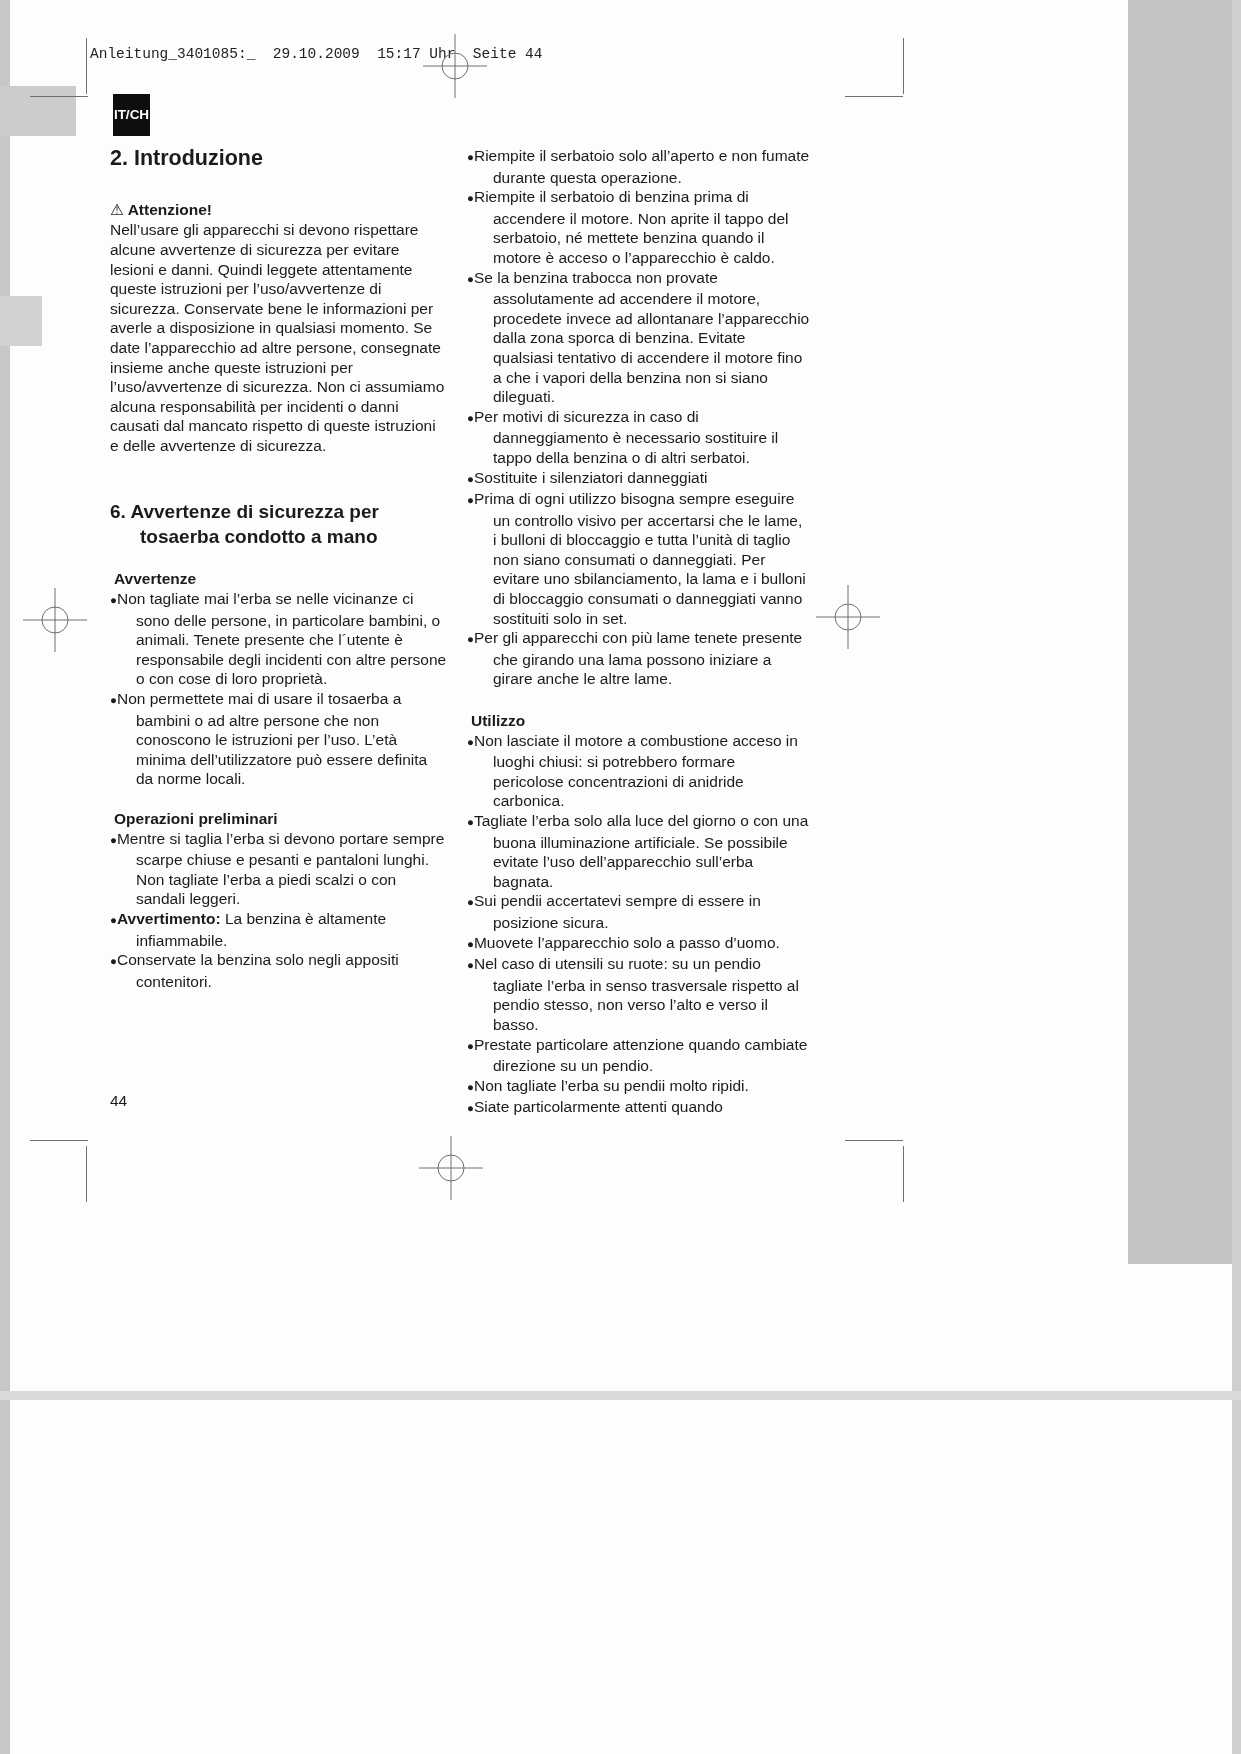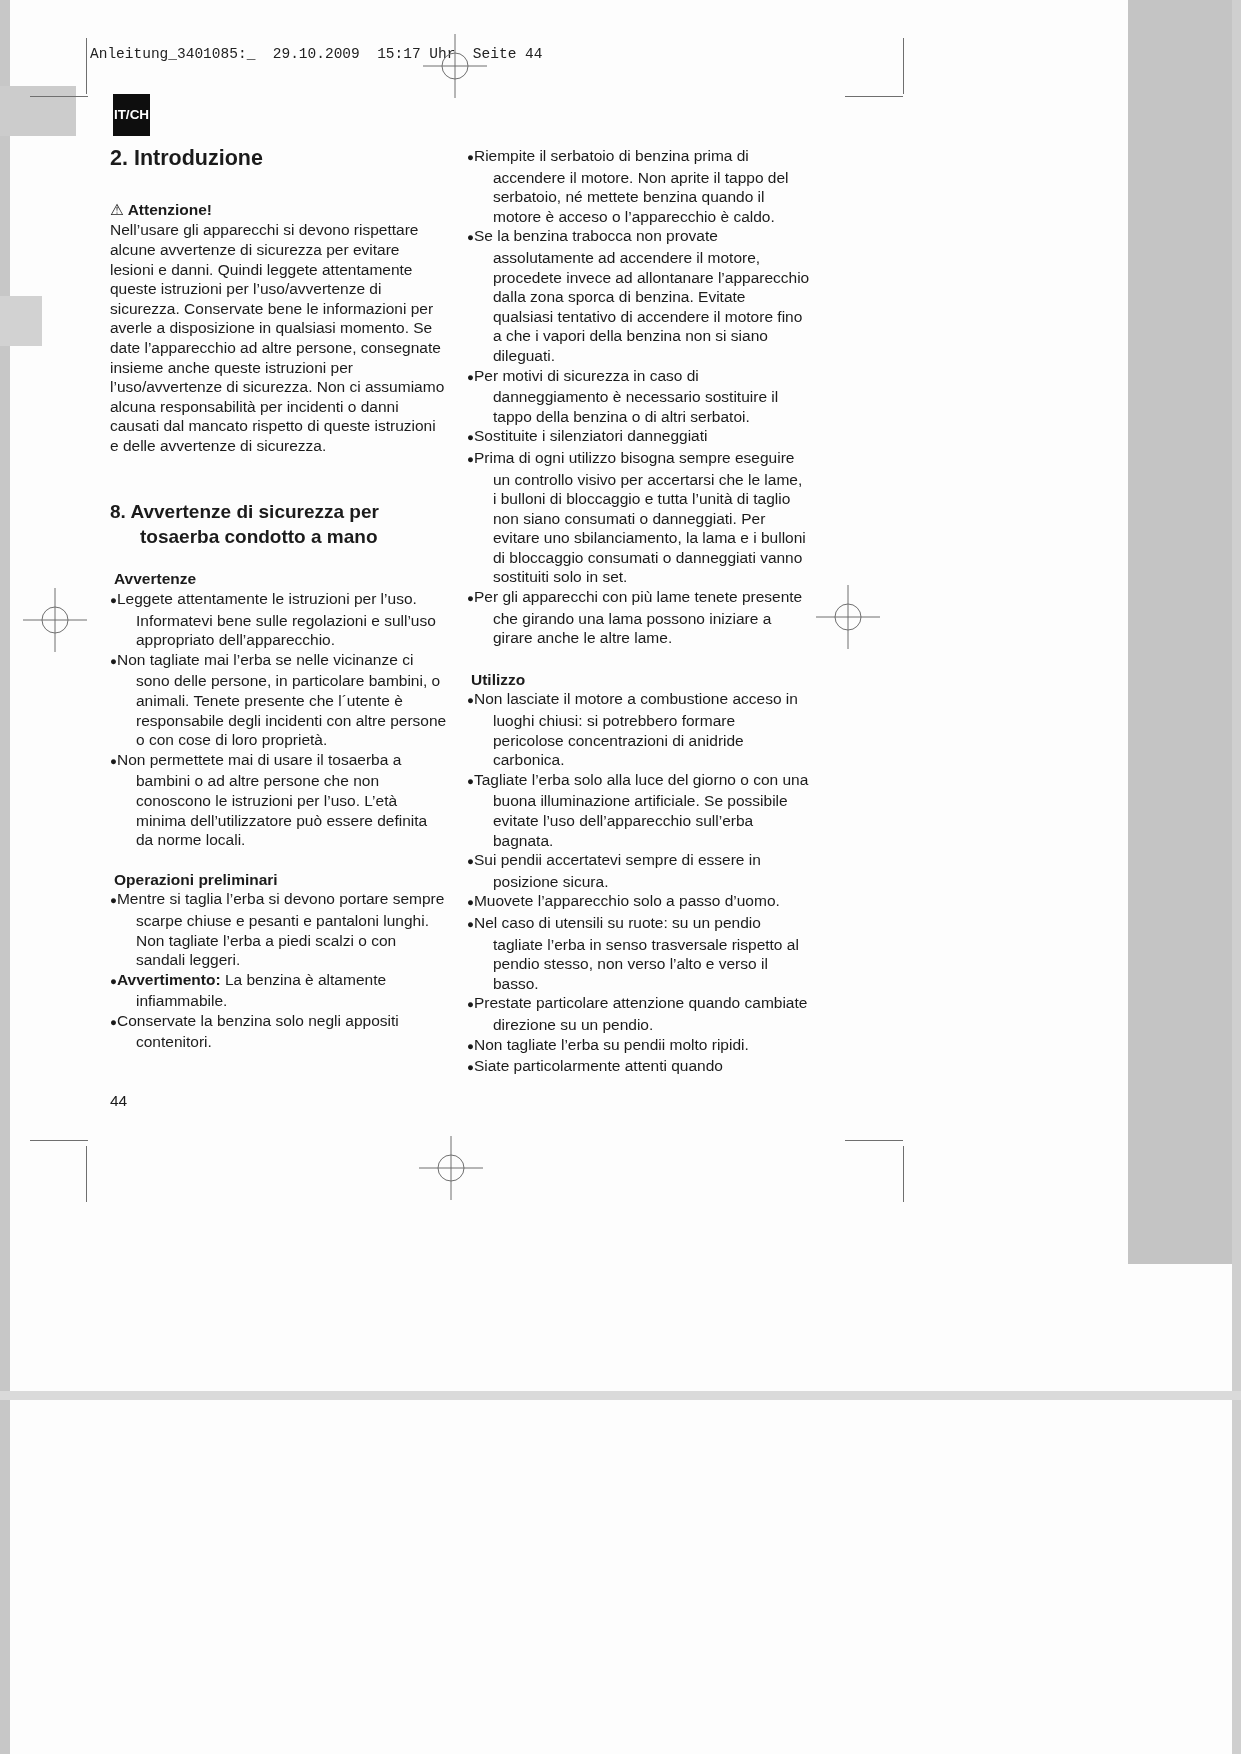--- a/index.html
+++ b/index.html
@@ -157,26 +157,25 @@
     <div>IT/</div>
     <div>CH</div>
   </div>
 
   <div class="col col-left">
     <h1>2. Introduzione</h1>
 
     <p class="att-head"><span class="tri">⚠</span> <span>Attenzione!</span></p>
     <p class="body-p">Nell’usare gli apparecchi si devono rispettare alcune avvertenze di sicurezza per evitare lesioni e danni. Quindi leggete attentamente queste istruzioni per l’uso/avvertenze di sicurezza. Conservate bene le informazioni per averle a disposizione in qualsiasi momento. Se date l’apparecchio ad altre persone, consegnate insieme anche queste istruzioni per l’uso/avvertenze di sicurezza. Non ci assumiamo alcuna responsabilità per incidenti o danni causati dal mancato rispetto di queste istruzioni e delle avvertenze di sicurezza.</p>
 
-    <h2>8. Avvertenze di sicurezza per tosaerba condotto a mano</h2>
+    <h2>6. Avvertenze di sicurezza per tosaerba condotto a mano</h2>
 
     <h3>Avvertenze</h3>
     <ul>
 
-        <li><span class="blt">●</span><b></b><span>Leggete attentamente le istruzioni per l’uso. Informatevi bene sulle regolazioni e sull’uso appropriato dell’apparecchio.</span></li>
 
         <li><span class="blt">●</span><b></b><span>Non tagliate mai l’erba se nelle vicinanze ci sono delle persone, in particolare bambini, o animali. Tenete presente che l´utente è responsabile degli incidenti con altre persone o con cose di loro proprietà.</span></li>
 
         <li><span class="blt">●</span><b></b><span>Non permettete mai di usare il tosaerba a bambini o ad altre persone che non conoscono le istruzioni per l’uso. L’età minima dell’utilizzatore può essere definita da norme locali.</span></li>
       </ul>
 
     <h3>Operazioni preliminari</h3>
     <ul>
 
         <li><span class="blt">●</span><b></b><span>Mentre si taglia l’erba si devono portare sempre scarpe chiuse e pesanti e pantaloni lunghi. Non tagliate l’erba a piedi scalzi o con sandali leggeri.</span></li>
@@ -184,20 +183,21 @@
 
         <li><span class="blt">●</span><b>Avvertimento:</b><span> La benzina è altamente infiammabile.</span></li>
 
         <li><span class="blt">●</span><b></b><span>Conservate la benzina solo negli appositi contenitori.</span></li>
       </ul>
   </div>
 
   <div class="col col-right">
     <ul>
 
+        <li><span class="blt">●</span><b></b><span>Riempite il serbatoio solo all’aperto e non fumate durante questa operazione.</span></li>
 
         <li><span class="blt">●</span><b></b><span>Riempite il serbatoio di benzina prima di accendere il motore. Non aprite il tappo del serbatoio, né mettete benzina quando il motore è acceso o l’apparecchio è caldo.</span></li>
 
         <li><span class="blt">●</span><b></b><span>Se la benzina trabocca non provate assolutamente ad accendere il motore, procedete invece ad allontanare l’apparecchio dalla zona sporca di benzina. Evitate qualsiasi tentativo di accendere il motore fino a che i vapori della benzina non si siano dileguati.</span></li>
 
         <li><span class="blt">●</span><b></b><span>Per motivi di sicurezza in caso di danneggiamento è necessario sostituire il tappo della benzina o di altri serbatoi.</span></li>
 
         <li><span class="blt">●</span><b></b><span>Sostituite i silenziatori danneggiati</span></li>
 
         <li><span class="blt">●</span><b></b><span>Prima di ogni utilizzo bisogna sempre eseguire un controllo visivo per accertarsi che le lame, i bulloni di bloccaggio e tutta l’unità di taglio non siano consumati o danneggiati. Per evitare uno sbilanciamento, la lama e i bulloni di bloccaggio consumati o danneggiati vanno sostituiti solo in set.</span></li>

